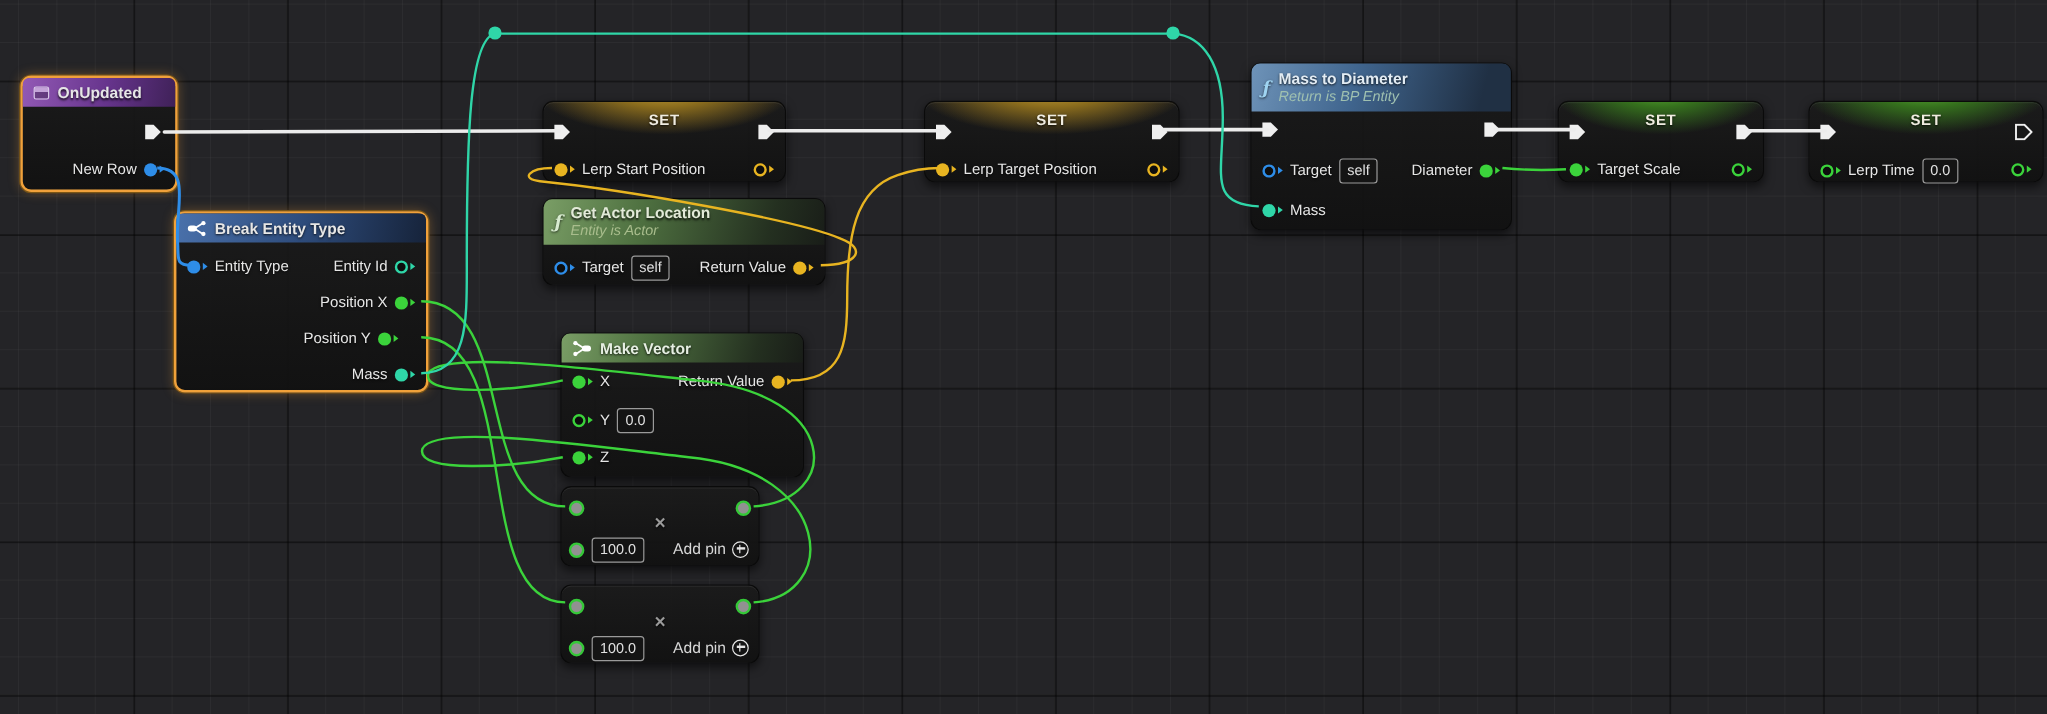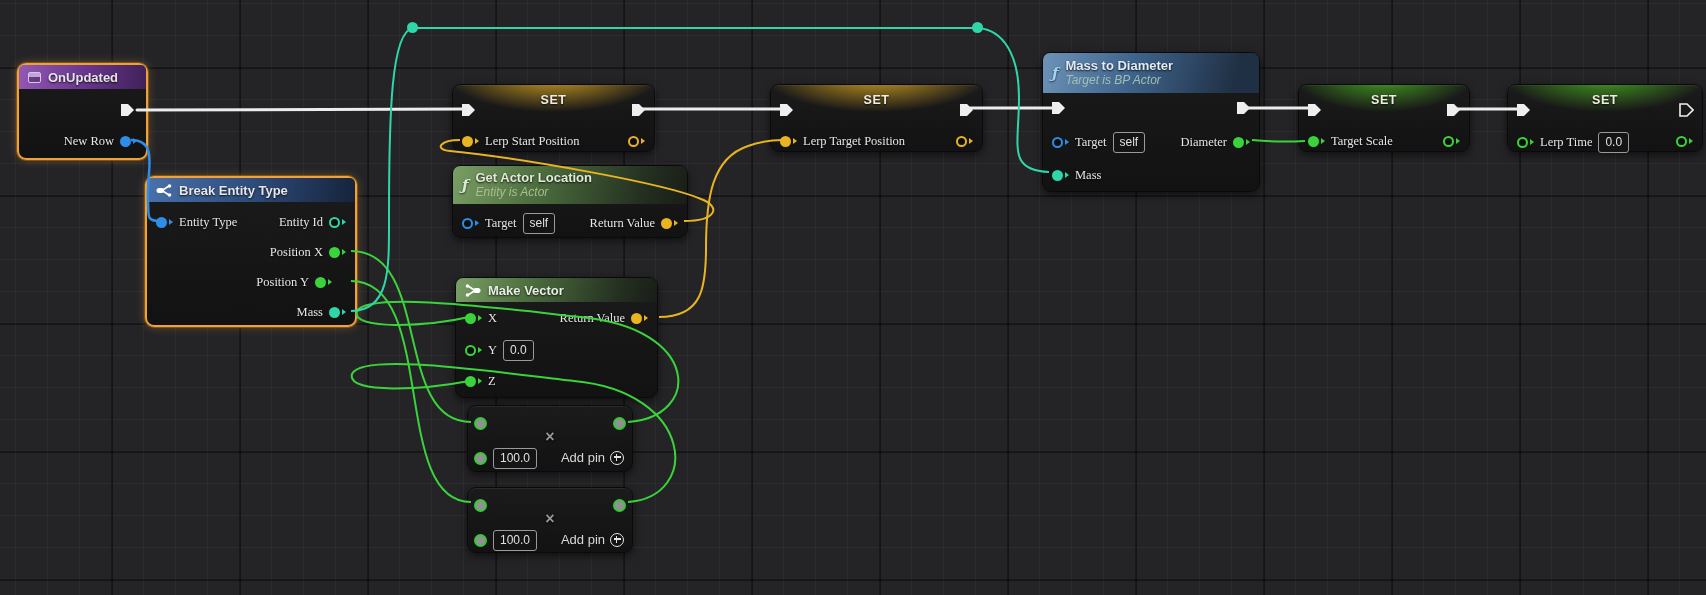--- a/index.html
+++ b/index.html
@@ -35,21 +35,21 @@
   .hdr-struct { height:24px; background:linear-gradient(100deg,#4a71ab 0%,#2e4c7c 50%,#16233a 100%); }
   .hdr-fngreen{ background:linear-gradient(105deg,#7a9e66 0%,#4e7040 35%,#243020 80%,#191d18 100%); }
   .hdr-fnblue { background:linear-gradient(105deg,#6e93b8 0%,#40658e 40%,#203044 88%); }
   .hdr-set { height:30px; justify-content:center; }
   .hdr-set .title { font-size:12.5px; letter-spacing:.5px; color:#f0ece0; }
   .hdr-amber   { background:radial-gradient(ellipse 75% 185% at 50% -45%, #d2a93c 0%, #8a6c1d 32%, rgba(18,18,18,0) 73%); }
   .hdr-greenset{ background:radial-gradient(ellipse 75% 185% at 50% -45%, #63bd38 0%, #35701d 32%, rgba(18,18,18,0) 73%); }
   .hcol { display:flex; flex-direction:column; justify-content:center; line-height:1.25; }
   .fico { font-family:"DejaVu Serif", serif; font-style:italic; font-weight:bold; font-size:15px; line-height:1; text-shadow:0 1px 2px rgba(0,0,0,.7); }
   .row { position:absolute; display:flex; align-items:center; gap:6px; height:20px; white-space:nowrap; }
-  .lab { text-shadow:0 1px 2px rgba(0,0,0,.8);font-family:Liberation Serif, serif; }
+  .lab { text-shadow:0 1px 2px rgba(0,0,0,.8); }
   .pin { width:11px; height:11px; border-radius:50%; flex:none; }
   .pin.filled { background:var(--c); }
   .pin.hollow { border:2.5px solid var(--c); background:#0d0d0d; }
   .chev { width:0; height:0; border-top:3.5px solid transparent; border-bottom:3.5px solid transparent; border-left:4.5px solid var(--c); flex:none; margin-left:-4px; }
   .exec { position:absolute; width:15px; height:14px; }
   .vbox {
     border:1px solid #9a9a9a; border-radius:3px; background:#141414;
     padding:0 6px; line-height:19px; font-size:12px; color:#e0e0e0; display:inline-block;
   }
   .bigpin { width:13px; height:13px; border-radius:50%; background:#919191; border:2.5px solid #35c838; flex:none; }
@@ -193,21 +193,21 @@
       <span class="lab">Target</span>
       <span class="vbox">self</span>
     </div>
     <div class="row" style="right:9px;top:47px">
       <span class="lab">Return Value</span>
       <span class="pin filled" style="--c:#e8b421"></span>
       <span class="chev" style="--c:#e8b421"></span>
     </div>
   </div>
 
-  <div class="node" style="left:455px;top:277px;width:203px;height:121px">
+  <div class="node" style="left:467px;top:277px;width:203px;height:121px">
     <div class="hdr hdr-fngreen" style="height:24px">
       <svg width="16" height="13">
         <line x1="10" y1="6.5" x2="3" y2="2" stroke="#fff" stroke-width="1.5"></line>
         <line x1="10" y1="6.5" x2="3" y2="11" stroke="#fff" stroke-width="1.5"></line>
         <rect x="8" y="4" width="7.5" height="5" rx="2.5" fill="#fff"></rect>
         <circle cx="2.5" cy="2" r="1.8" fill="#fff"></circle>
         <circle cx="2.5" cy="11" r="1.8" fill="#fff"></circle>
       </svg>
       <span class="title" style="color:#e6efe2">Make Vector</span>
     </div>
@@ -285,21 +285,21 @@
       <span class="pin hollow" style="--c:#e8b421"></span>
       <span class="chev" style="--c:#e8b421"></span>
     </div>
   </div>
 
   <div class="node" style="left:1042px;top:52px;width:218px;height:140px">
     <div class="hdr hdr-fnblue" style="height:40px">
       <span class="fico" style="color:#9fd4f2">ƒ</span>
       <span class="hcol">
         <span class="title" style="color:#e2ecf4">Mass to Diameter</span>
-        <span class="sub" style="color:#9fc0b0">Target is BP Actor</span>
+        <span class="sub" style="color:#9fc0b0">Return is BP Entity</span>
       </span>
     </div>
     <div class="exec" style="left:8px;top:48px">
       <svg width="15" height="14">
           <polygon points="1,1 8,1 14,7 8,13 1,13" fill="#efefef"></polygon>
         </svg>
     </div>
     <div class="exec" style="right:8px;top:48px">
       <svg width="15" height="14">
           <polygon points="1,1 8,1 14,7 8,13 1,13" fill="#efefef"></polygon>

